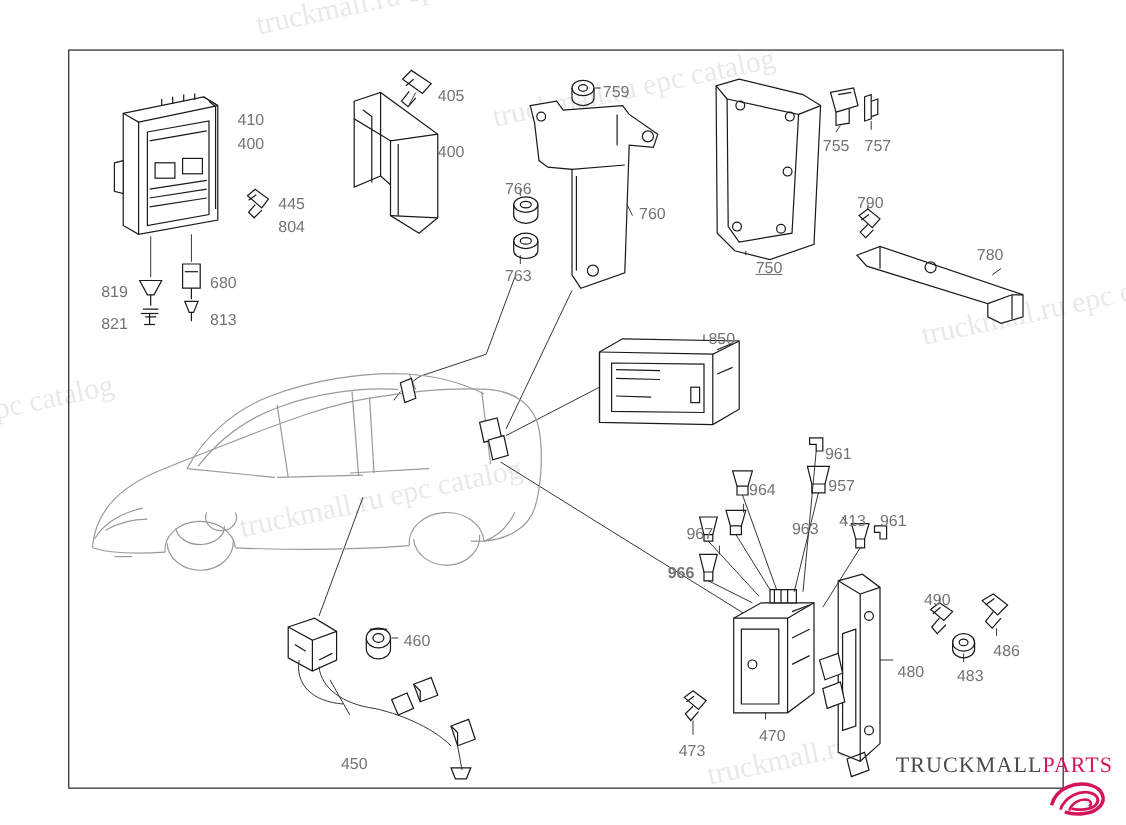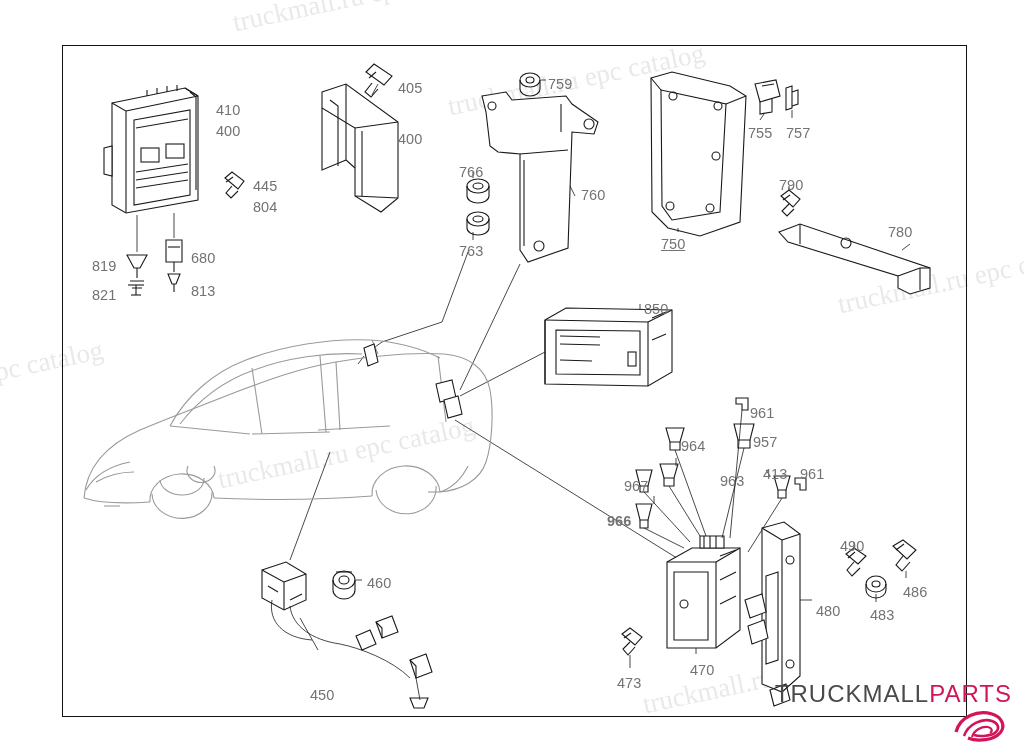--- a/index.html
+++ b/index.html
@@ -53,23 +53,23 @@
   }
   .part { fill: #ffffff; stroke: #1a1a1a; stroke-width: 1.1; }
   .part-none { fill: none; stroke: #1a1a1a; stroke-width: 1.1; }
   .thin { fill: none; stroke: #1a1a1a; stroke-width: 0.8; }
   .car { fill: none; stroke: #9a9a9a; stroke-width: 1.1; }
   .lead { fill: none; stroke: #1a1a1a; stroke-width: 0.8; }
   .logo-text {
     position: absolute;
     right: 12px;
     bottom: 42px;
-    font-size: 24px;
+    font-size: 20px;
     letter-spacing: 1px;
-    font-family: Liberation Sans, sans-serif;
+    font-family: Liberation Serif, serif;
     color: #4a4a4a;
   }
   .logo-text .parts { color: #d4145a; }
   .logo-mark {
     position: absolute;
     right: 14px;
     bottom: 4px;
     width: 62px;
     height: 40px;
   }
@@ -418,21 +418,21 @@
     <div class="lbl" style="left:92px;top:258px;">819</div>
     <div class="lbl" style="left:92px;top:287px;">821</div>
     <div class="lbl" style="left:191px;top:250px;">680</div>
     <div class="lbl" style="left:191px;top:283px;">813</div>
     <div class="lbl" style="left:398px;top:80px;">405</div>
     <div class="lbl" style="left:398px;top:131px;">400</div>
     <div class="lbl" style="left:459px;top:164px;">766</div>
     <div class="lbl" style="left:459px;top:243px;">763</div>
     <div class="lbl" style="left:548px;top:76px;">759</div>
     <div class="lbl" style="left:581px;top:187px;">760</div>
-    <div class="lbl" style="left:661px;top:236px;text-decoration:underline;">750</div>
+    <div class="lbl" style="left:687px;top:236px;text-decoration:underline;">750</div>
     <div class="lbl" style="left:748px;top:125px;">755</div>
     <div class="lbl" style="left:786px;top:125px;">757</div>
     <div class="lbl" style="left:779px;top:177px;">790</div>
     <div class="lbl" style="left:888px;top:224px;">780</div>
     <div class="lbl" style="left:644px;top:301px;">850</div>
     <div class="lbl" style="left:750px;top:405px;">961</div>
     <div class="lbl" style="left:753px;top:434px;">957</div>
     <div class="lbl" style="left:681px;top:438px;">964</div>
     <div class="lbl" style="left:720px;top:473px;">963</div>
     <div class="lbl" style="left:624px;top:478px;">967</div>

